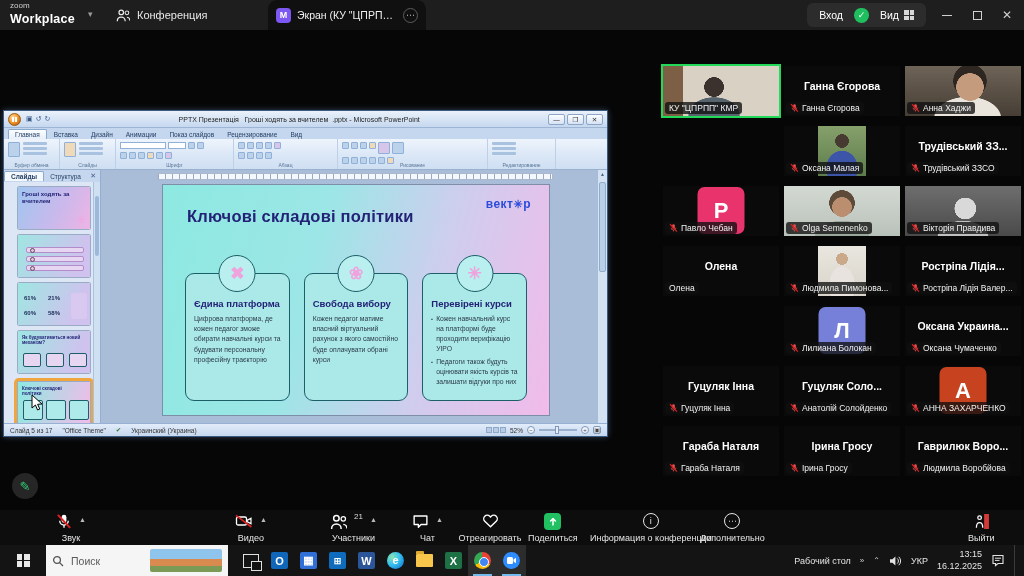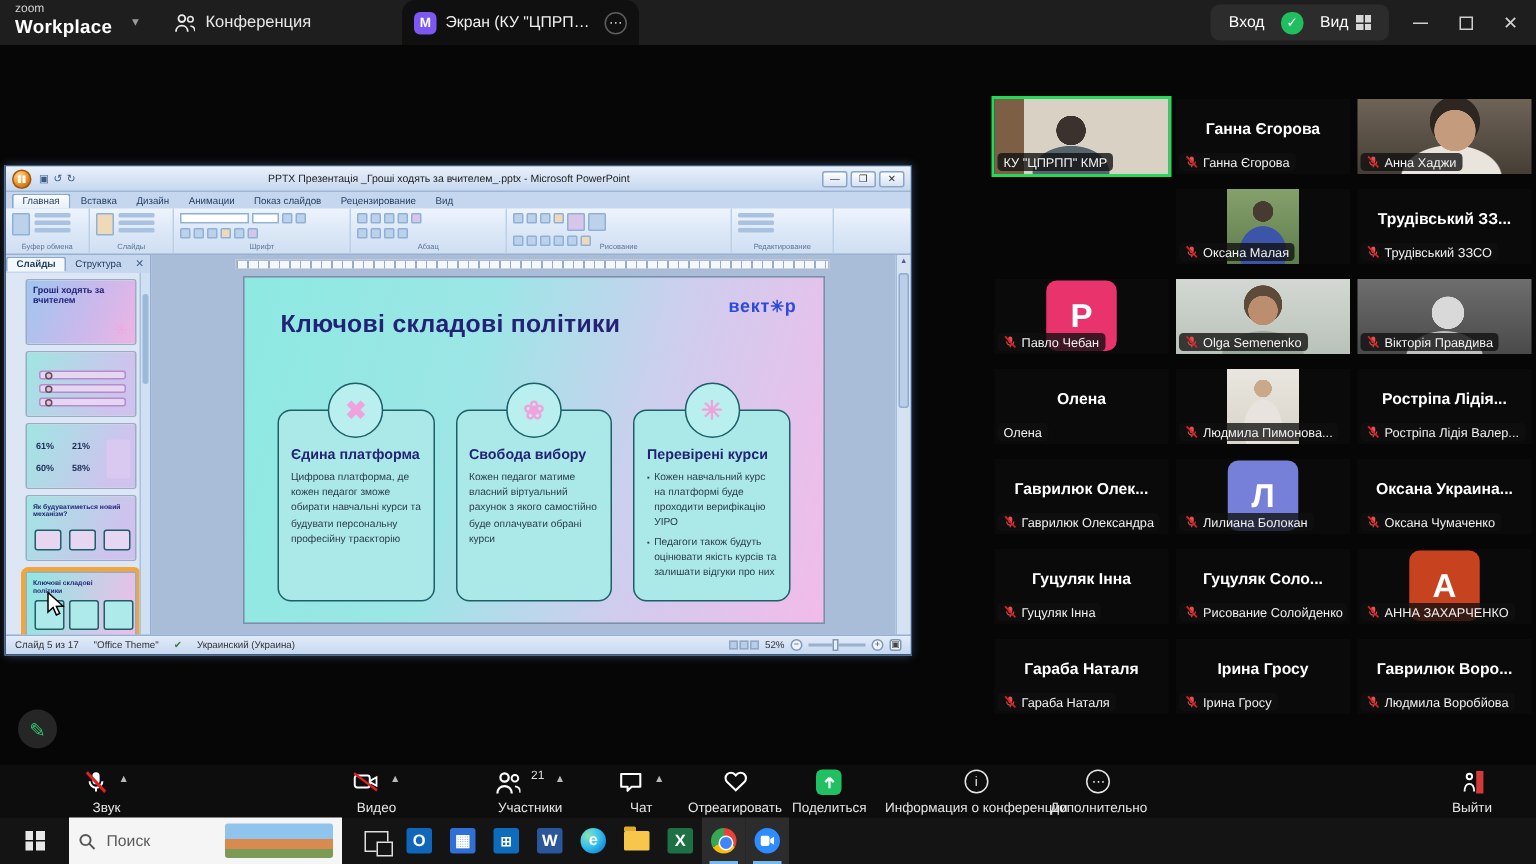--- a/index.html
+++ b/index.html
@@ -573,29 +573,20 @@
     <div class="tile c2 r4">
       <span class="vid portrait v-pymon"></span>
       <span class="plabel">
           <svg width="9" height="10" viewBox="0 0 12 12" style="color:#e05050">
             <use href="#micoff"></use>
           </svg>
           <span>Людмила Пимонова...</span>
         </span>
     </div>
 
-    <div class="tile c1 r5">
-      <span class="cname">Гаврилюк  Олек...</span>
-      <span class="plabel">
-          <svg width="9" height="10" viewBox="0 0 12 12" style="color:#e05050">
-            <use href="#micoff"></use>
-          </svg>
-          <span>Гаврилюк Олександра</span>
-        </span>
-    </div>
     <div class="tile c2 r5">
       <span class="avat" style="background: rgb(118, 128, 216);">
           <span>Л</span>
         </span>
       <span class="plabel">
           <svg width="9" height="10" viewBox="0 0 12 12" style="color:#e05050">
             <use href="#micoff"></use>
           </svg>
           <span>Лилиана Болокан</span>
         </span>
@@ -618,21 +609,21 @@
           </svg>
           <span>Гуцуляк Інна</span>
         </span>
     </div>
     <div class="tile c2 r6">
       <span class="cname">Гуцуляк  Соло...</span>
       <span class="plabel">
           <svg width="9" height="10" viewBox="0 0 12 12" style="color:#e05050">
             <use href="#micoff"></use>
           </svg>
-          <span>Рисование Солойденко</span>
+          <span>Анатолій Солойденко</span>
         </span>
     </div>
     <div class="tile c3 r6">
       <span class="avat" style="background: rgb(199, 67, 31);">
           <span>А</span>
         </span>
       <span class="plabel">
           <svg width="9" height="10" viewBox="0 0 12 12" style="color:#e05050">
             <use href="#micoff"></use>
           </svg>
@@ -798,15 +789,35 @@
         </div>
       <div class="ticon open">
         <span class="zoomapp">
           <svg width="9" height="7" viewBox="0 0 9 7">
               <rect x="0" y="0" width="6" height="7" rx="1.5" fill="#fff"></rect>
               <path d="M6.5 2.4 9 .8v5.4L6.5 4.6z" fill="#fff"></path>
             </svg>
         </span>
       </div>
     </div>
+    <div class="tray">
+      <span>Рабочий стол</span>
+      <span class="chev">»</span>
+      <span class="chev">⌃</span>
+      <svg width="13" height="12" viewBox="0 0 13 12">
+        <path d="M1 4.2h2.4L6.4 1.6v8.8L3.4 7.8H1z" fill="#e4e4e4"></path>
+        <path d="M8.2 3.4a3.4 3.4 0 0 1 0 5.2M9.8 1.8a5.8 5.8 0 0 1 0 8.4" fill="none" stroke="#e4e4e4" stroke-width="1"></path>
+      </svg>
+      <span>УКР</span>
+      <span class="dtime">
+        <span>13:15</span><br>
+        <span>16.12.2025</span>
+      </span>
+      <svg width="14" height="13" viewBox="0 0 14 13">
+        <path d="M2 1.5h10v8H7l-2.5 2v-2H2z" fill="none" stroke="#e4e4e4" stroke-width="1.1"></path>
+        <line x1="4" y1="4.2" x2="10" y2="4.2" stroke="#e4e4e4" stroke-width="1"></line>
+        <line x1="4" y1="6.4" x2="8.5" y2="6.4" stroke="#e4e4e4" stroke-width="1"></line>
+      </svg>
+      <span class="showdesk"></span>
+    </div>
   </div>
 
 </div>
 
 </body></html>

